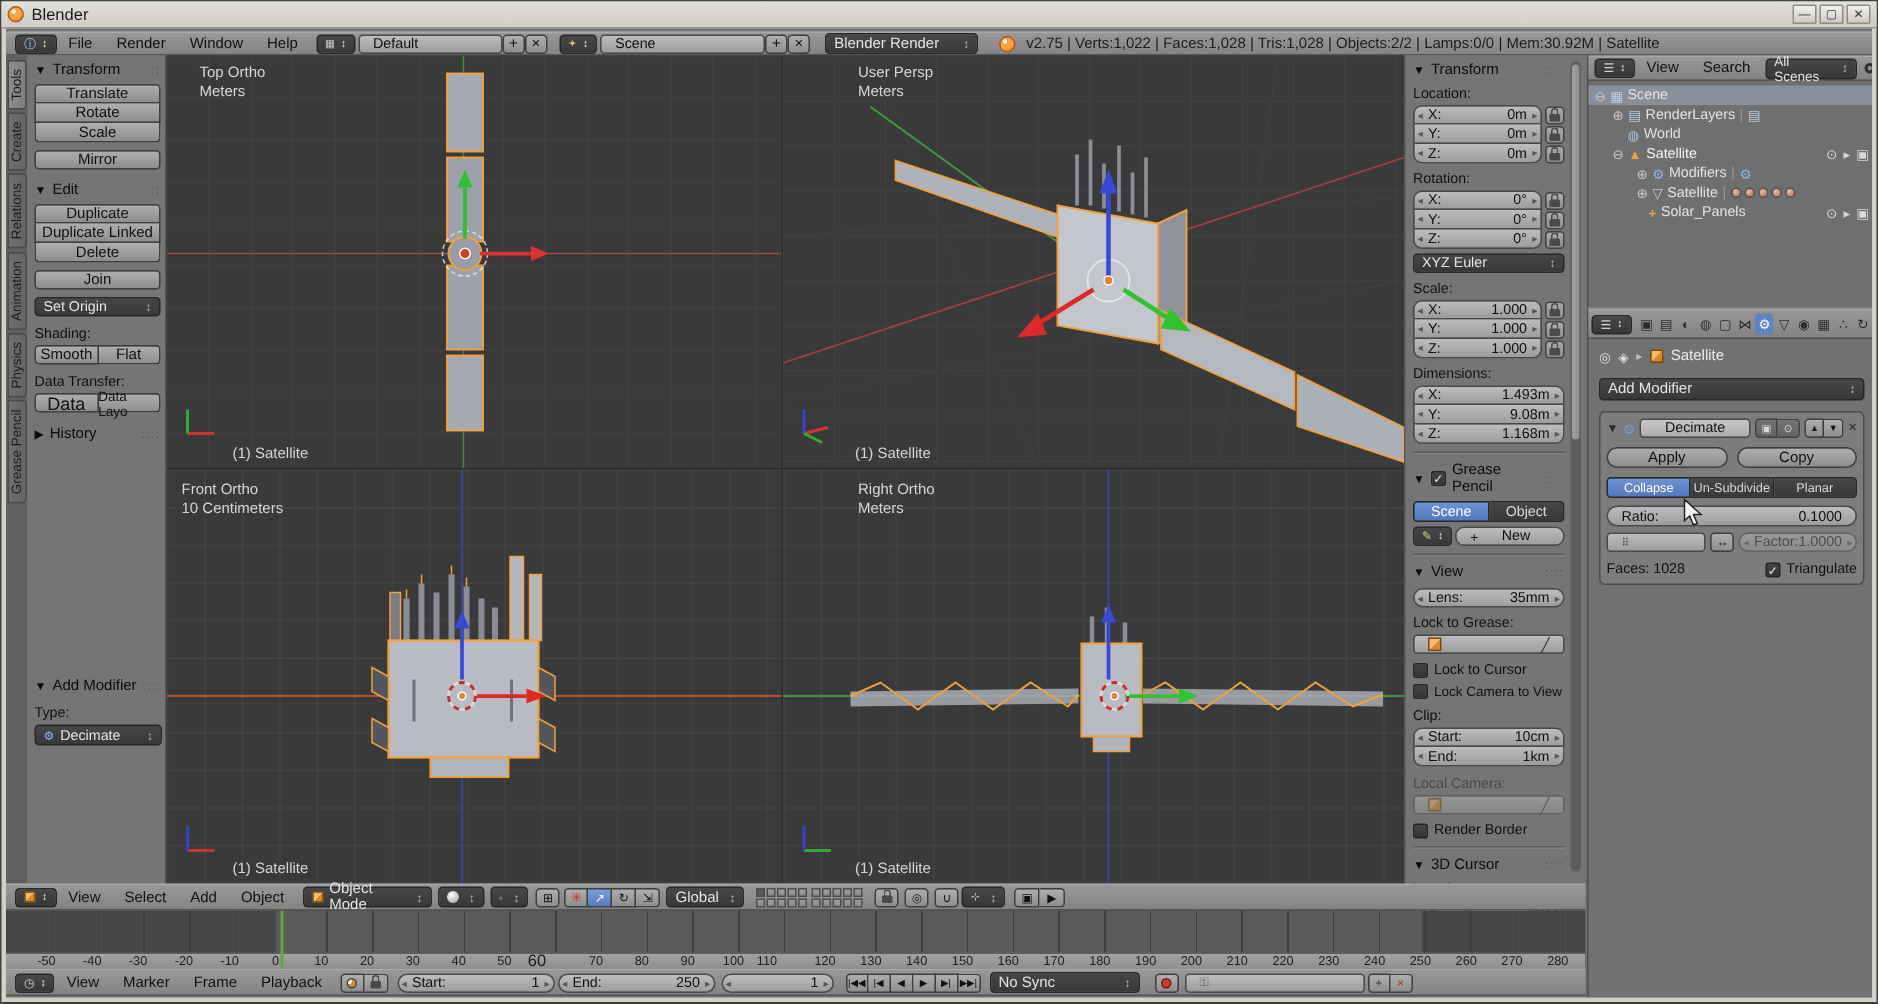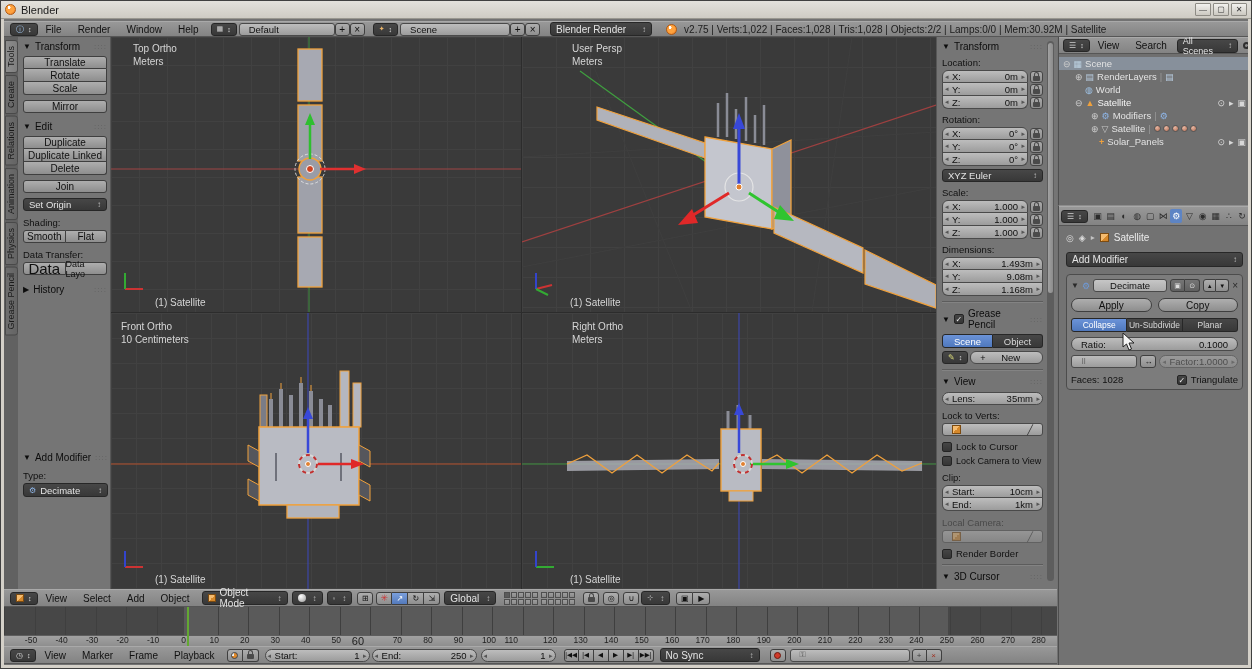--- a/index.html
+++ b/index.html
@@ -177,21 +177,21 @@
           </div>
         <div class="lbl" style="margin-top:6px">Shading:</div>
         <div class="pair" style="margin-top:2px">
 
         <div class="btn tsbtn">Smooth</div>
             <div class="btn tsbtn">Flat</div>
           </div>
         <div class="lbl" style="margin-top:6px">Data Transfer:</div>
         <div class="pair" style="margin-top:2px">
 
-        <div class="btn tsbtn" style="font-size:15px">Data</div>
+        <div class="btn tsbtn" style="font-size:12px">Data</div>
             <div class="btn tsbtn" style="font-size:9px">Data Layo</div>
           </div>
         <div class="panelhdr" style="margin-top:9px">
             <span style="font-size:8px">▶</span>
             <span>History</span>
             <span class="grip">::::</span>
           </div>
 
         <div class="abs" style="left:0;top:415px;width:93px;padding:0 3px 0 5px">
           <div class="panelhdr">
@@ -525,21 +525,21 @@
             <span style="font-size:8px">▼</span>
             <span>View</span>
             <span class="grip">::::</span>
           </div>
         <div class="pill" style="margin-top:5px">
             <span class="sa l">◂</span>
             <span class="lab">Lens:</span>
             <span class="val">35mm</span>
             <span class="sa r">▸</span>
           </div>
-        <div class="lbl" style="margin-top:5px">Lock to Verts:</div>
+        <div class="lbl" style="margin-top:5px">Lock to Grease:</div>
         <div class="pill" style="margin-top:2px;border-radius:3px">
             <span class="cube icon"></span>
             <span class="val" style="color:#333">╱</span>
           </div>
         <div class="row" style="margin-top:5px;gap:4px">
             <span class="chk"></span>
             <span class="lbl">Lock to Cursor</span>
           </div>
         <div class="row" style="margin-top:4px;gap:4px">
             <span class="chk"></span>

